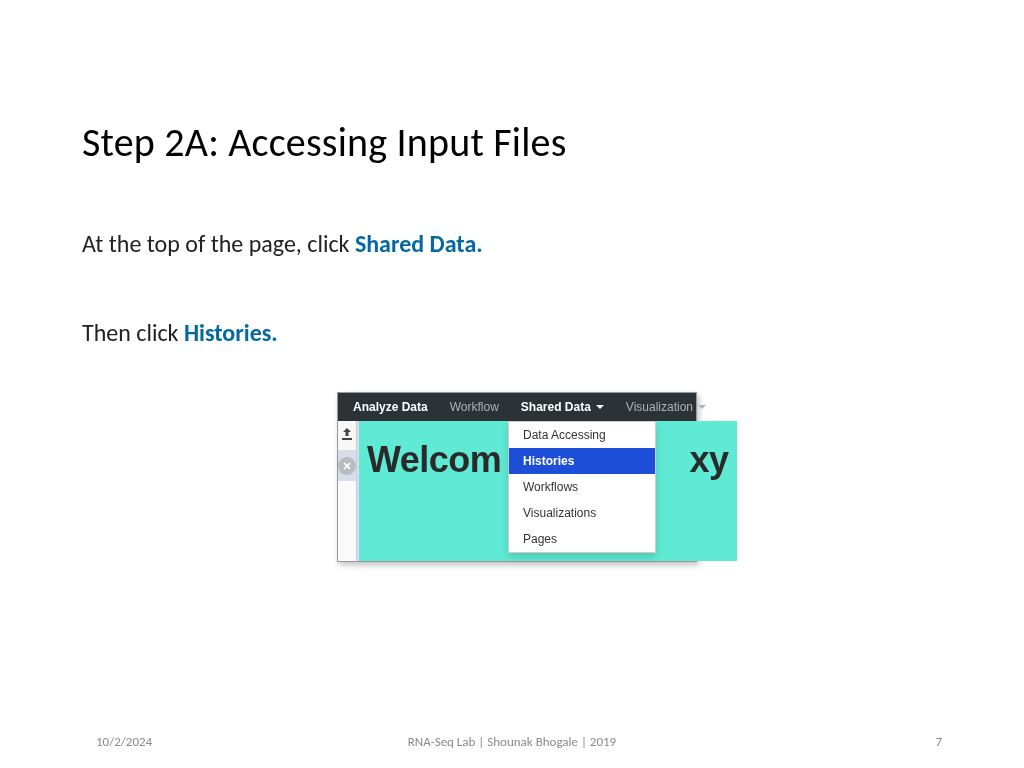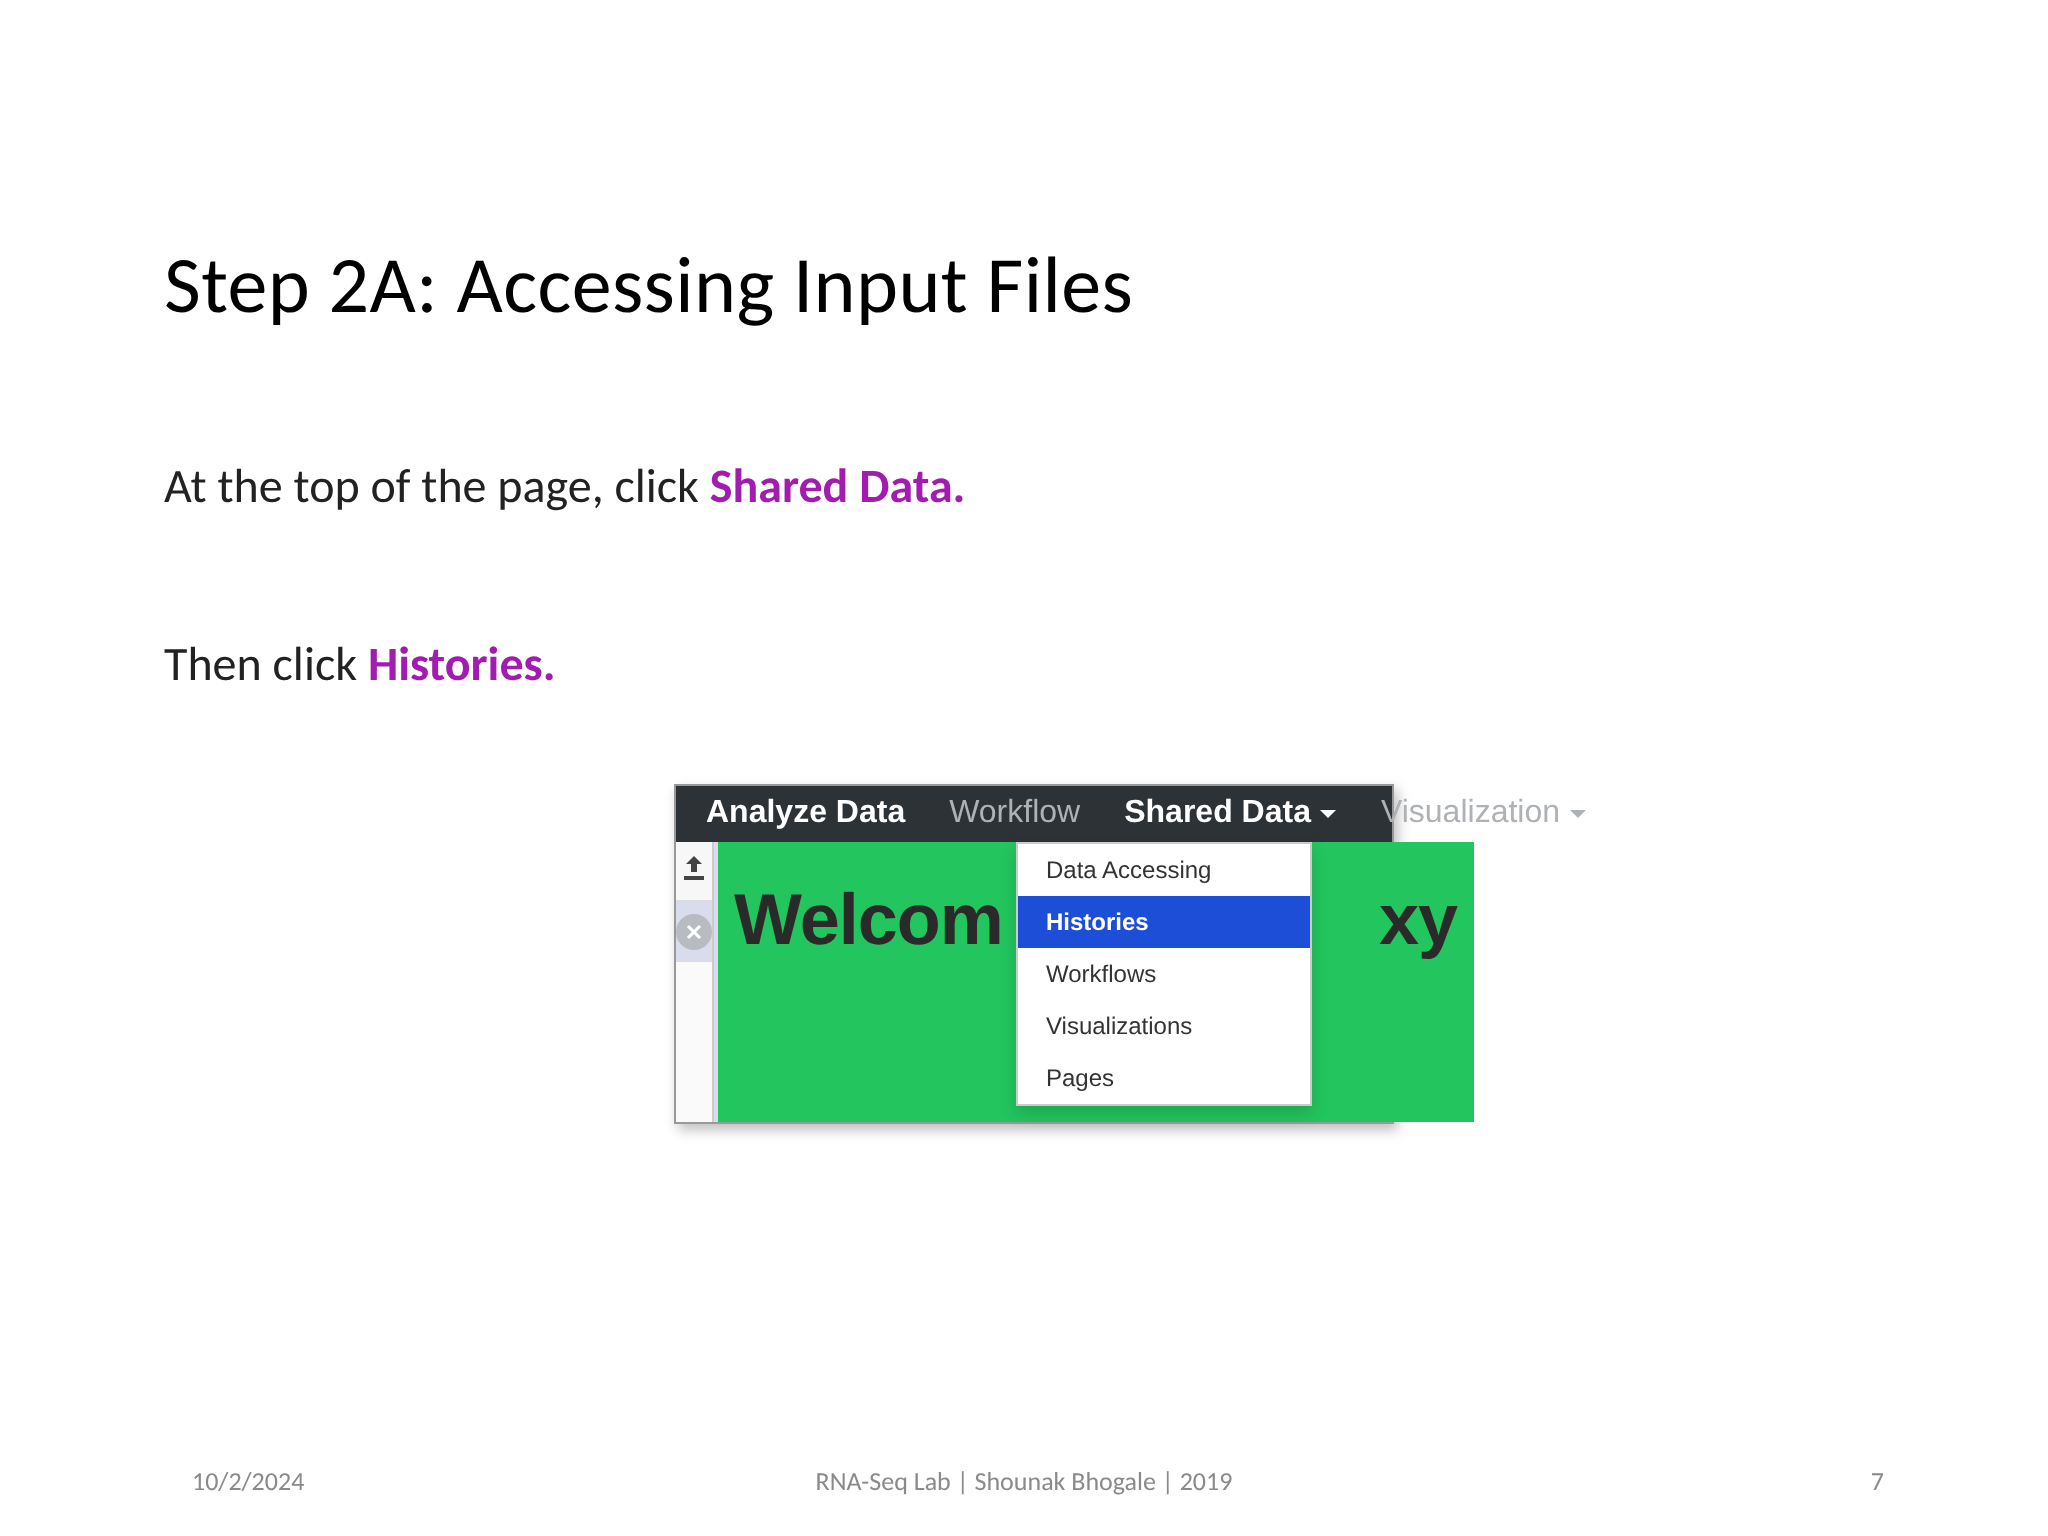--- a/index.html
+++ b/index.html
@@ -24,40 +24,40 @@
     color: #000;
     margin-bottom: 62px;
     letter-spacing: 0.2px;
   }
   .body-line {
     font-size: 24px;
     font-weight: 300;
     color: #222;
     margin-bottom: 60px;
   }
-  .body-line .bold { font-weight: 600; color: #a21caf; }
+  .body-line .bold { font-weight: 600; color: #0369a1; }
   .screenshot-wrap {
     position: absolute;
     left: 337px;
     top: 392px;
   }
   .app-window {
     width: 360px;
     border: 1px solid #999;
     box-shadow: 2px 3px 6px rgba(0,0,0,0.25);
     background: #fff;
     position: relative;
     font-family: Arial, Helvetica, sans-serif;
   }
   .topnav {
     background: #2c3236;
     height: 28px;
     display: flex;
     align-items: center;
-    font-size: 16px;
+    font-size: 12px;
     color: #aeb2b6;
     padding: 0 4px;
   }
   .topnav .nav-item {
     padding: 0 11px;
     height: 28px;
     display: flex;
     align-items: center;
     white-space: nowrap;
   }
@@ -100,21 +100,21 @@
     font-weight: bold;
   }
   .upload-glyph { font-size: 13px; color: #444; }
   .content-area {
     flex: 1;
     background: #d8dced;
     padding-left: 2px;
     position: relative;
   }
   .inner-page {
-    background: #22c55e;
+    background: #5eead4;
     height: 100%;
     padding: 18px 8px 0 8px;
   }
   .welcome {
     font-size: 36px;
     font-weight: bold;
     color: #2a2a2a;
     letter-spacing: -0.5px;
     white-space: nowrap;
     overflow: hidden;

